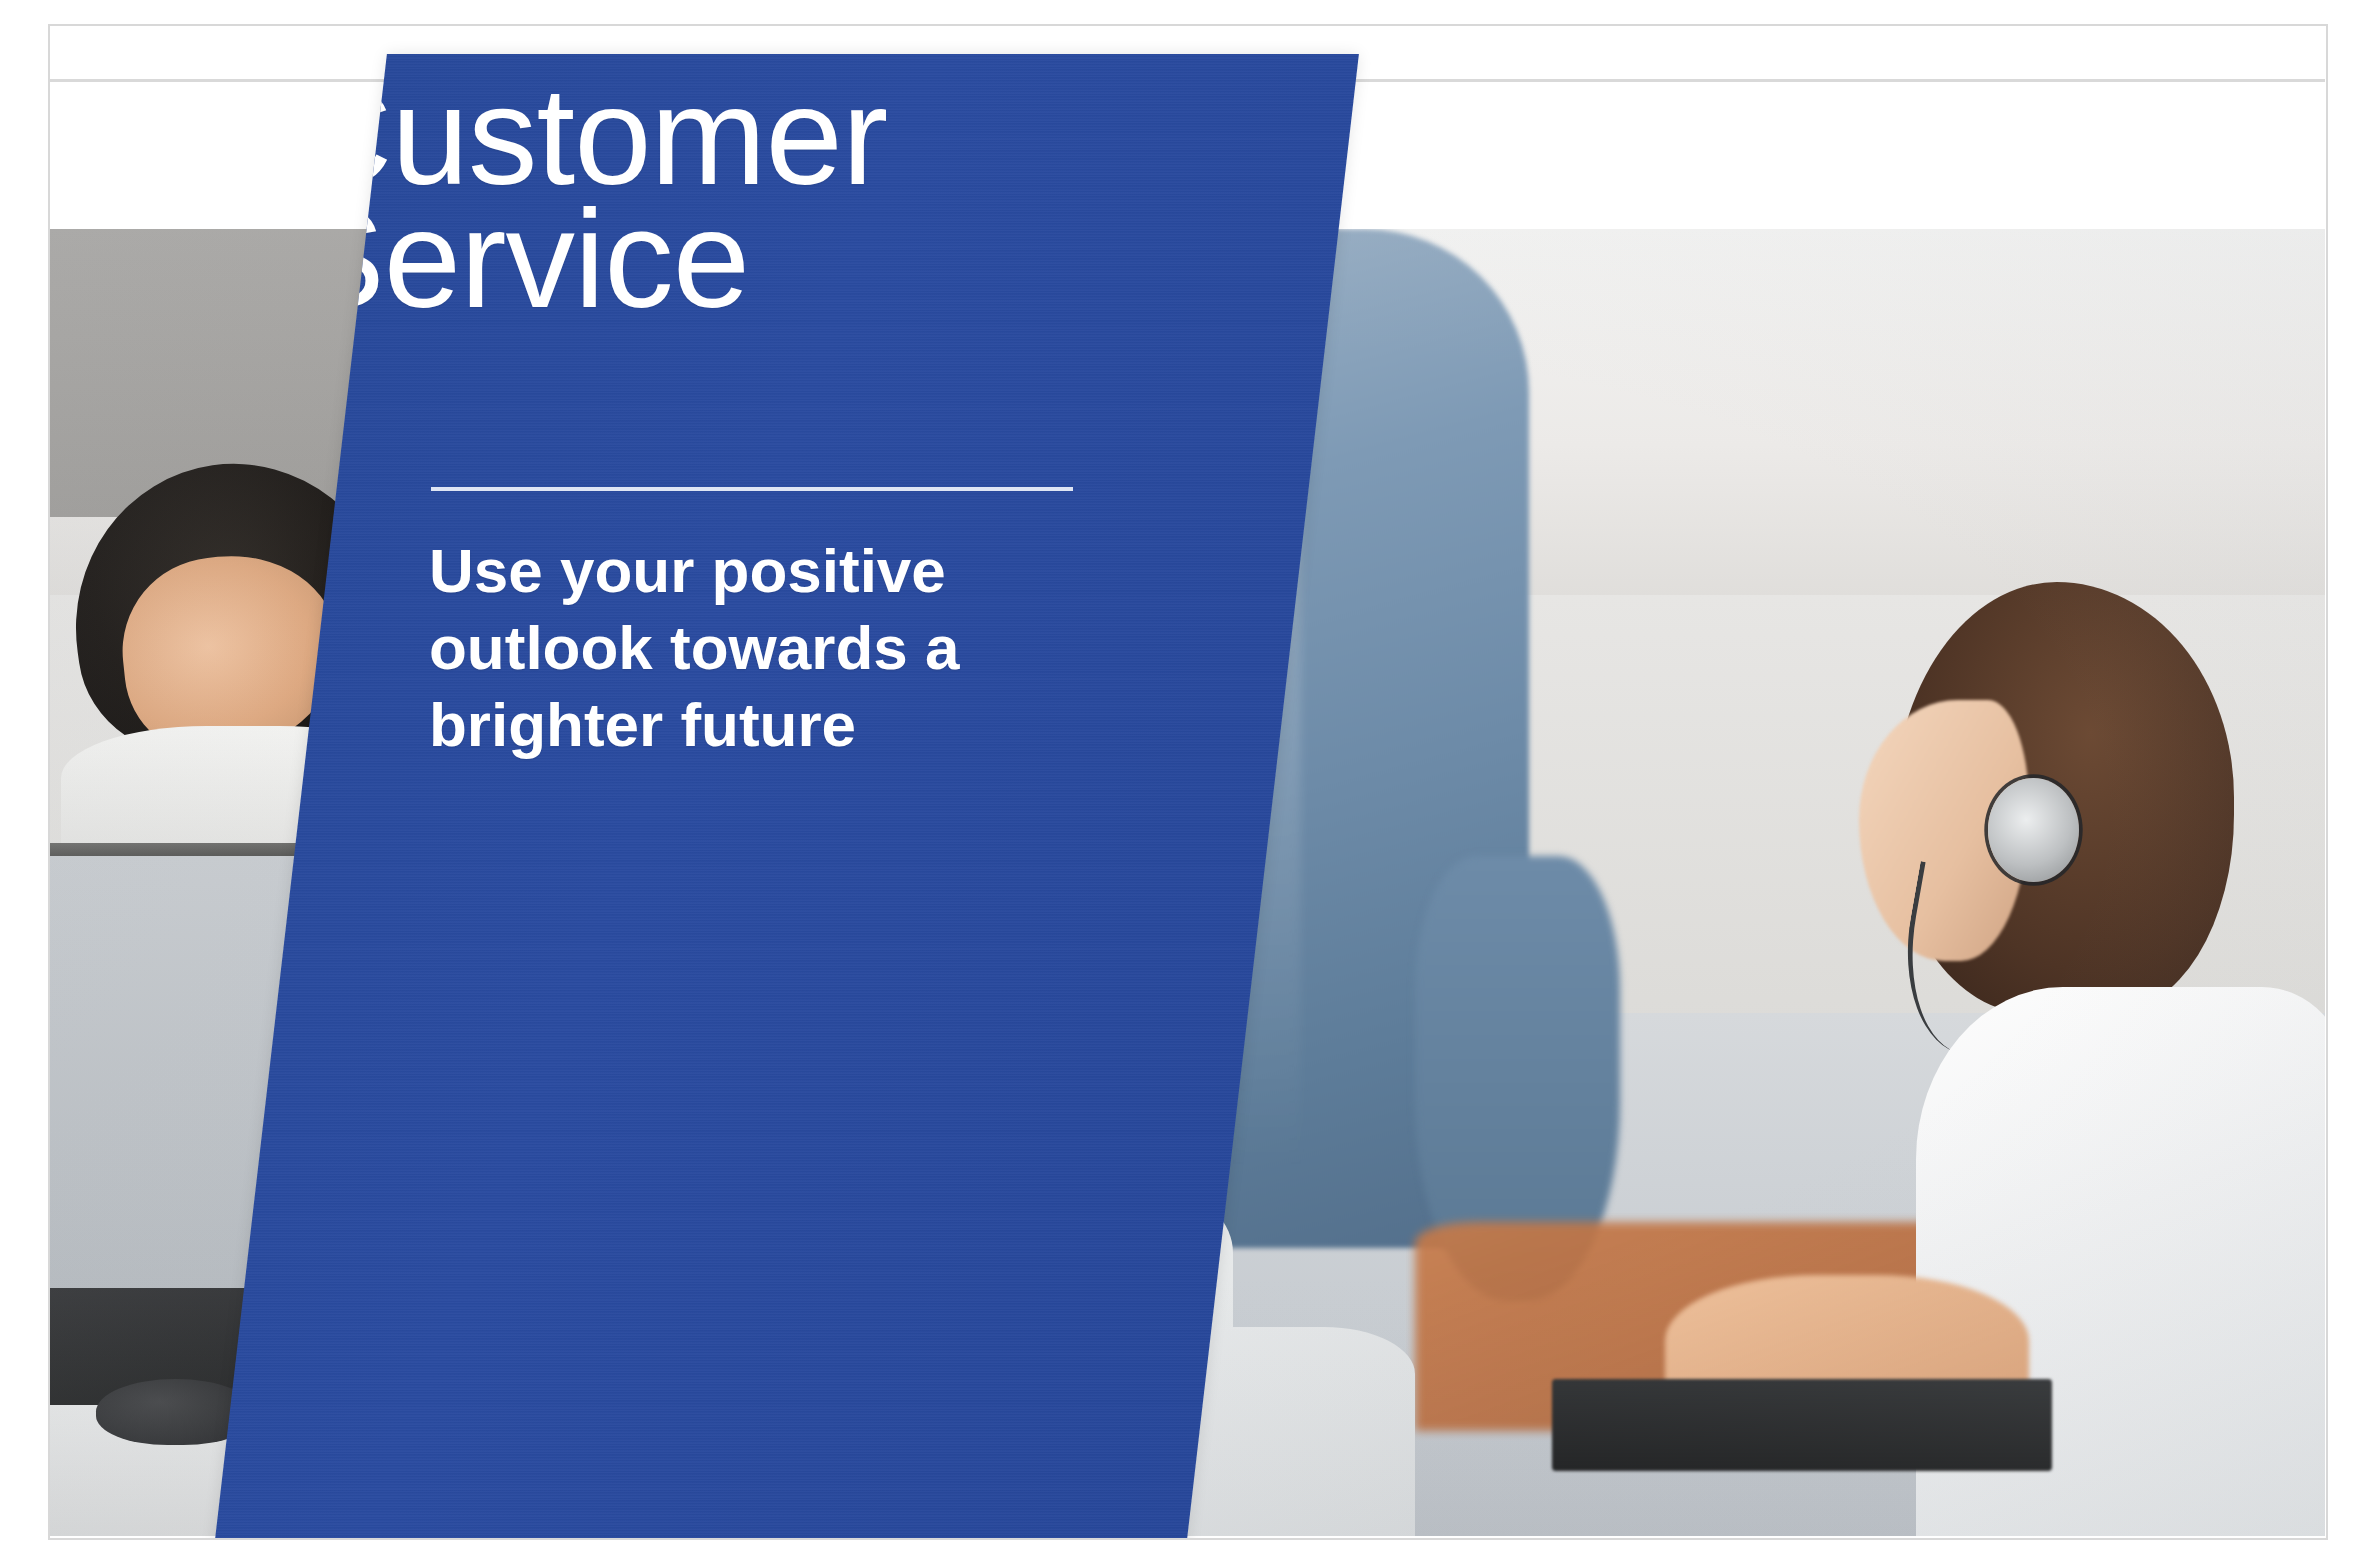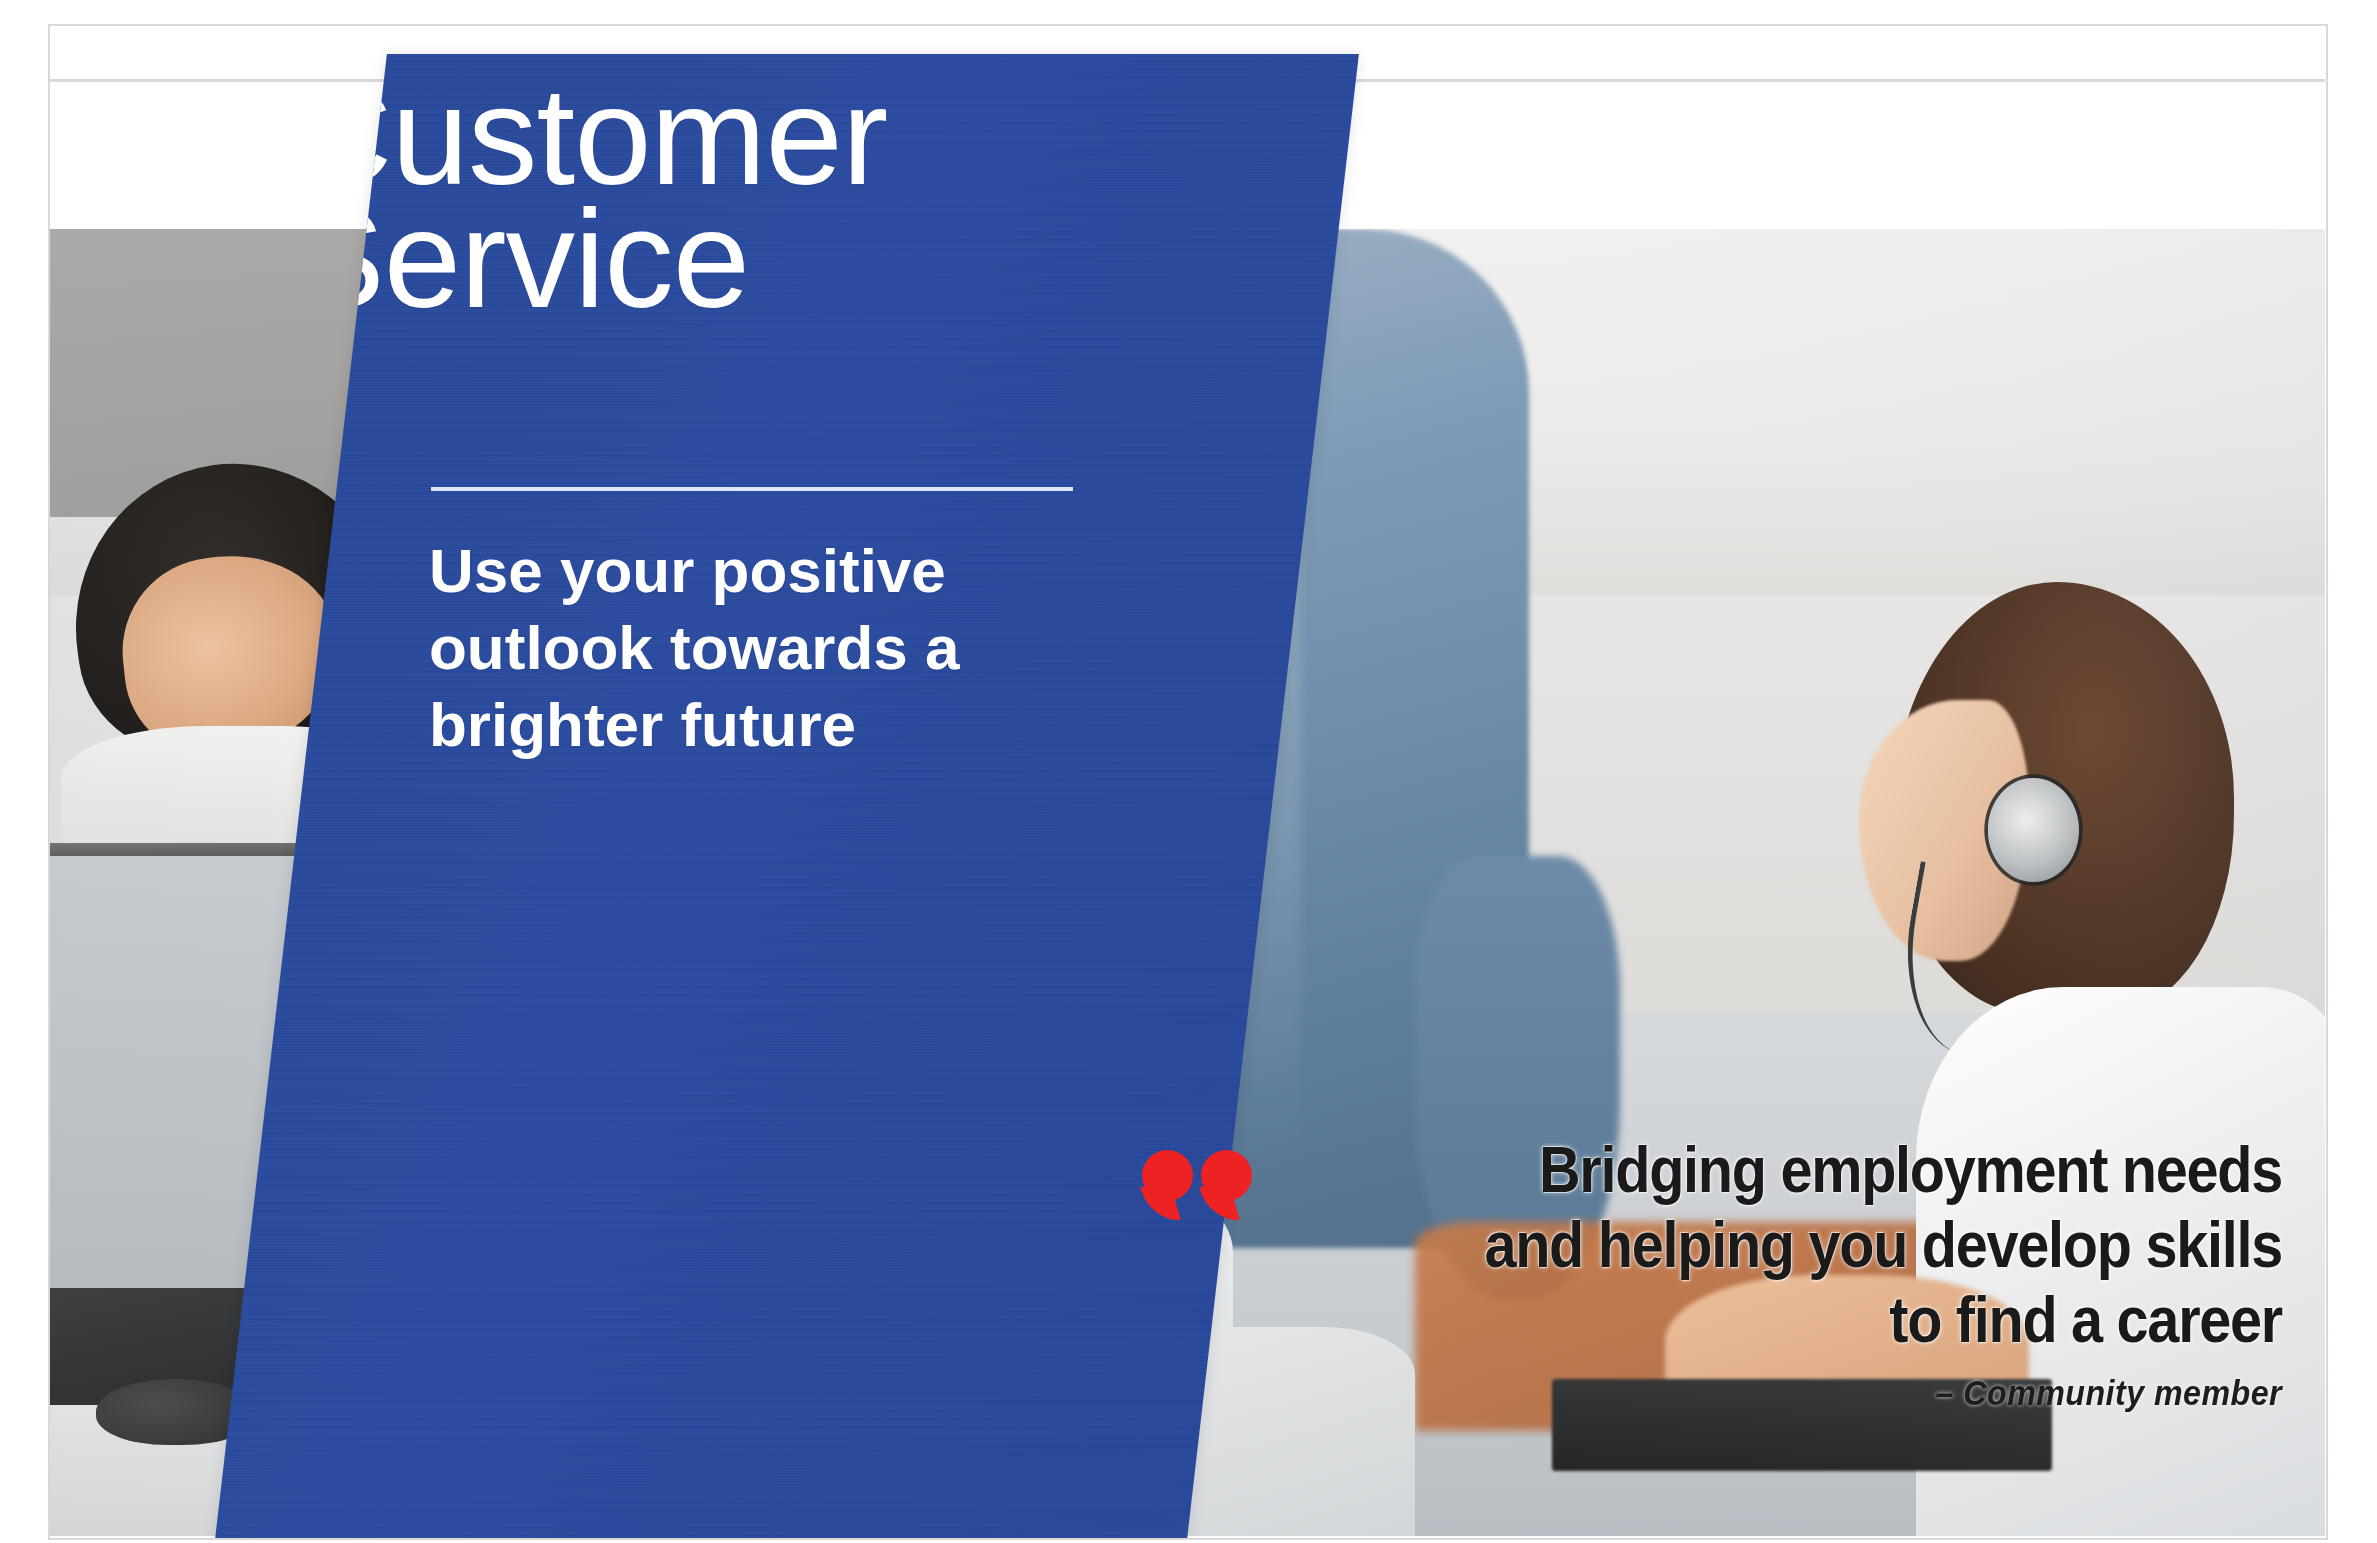--- a/index.html
+++ b/index.html
@@ -463,28 +463,16 @@
           <div class="title-line">Customer</div>
           <div class="title-line">Service</div>
         </div>
 
         <div class="rule"></div>
 
         <div class="subtitle">Use your positive outlook towards  a brighter future</div>
       </div>
     </div>
 
-    <div class="quote-wrap">
-      <div class="quote-marks">
-        <span class="qm qm1"></span>
-        <span class="qm-tail qm-tail1"></span>
-        <span class="qm qm2"></span>
-        <span class="qm-tail qm-tail2"></span>
-      </div>
-      <div class="quote-text">Bridging employment needs</div>
-      <div class="quote-text">and helping you develop skills</div>
-      <div class="quote-text">to find a career</div>
-      <div class="quote-attr">– Community member</div>
-    </div>
 
   </div>
 </div>
 
 
 </body></html>

